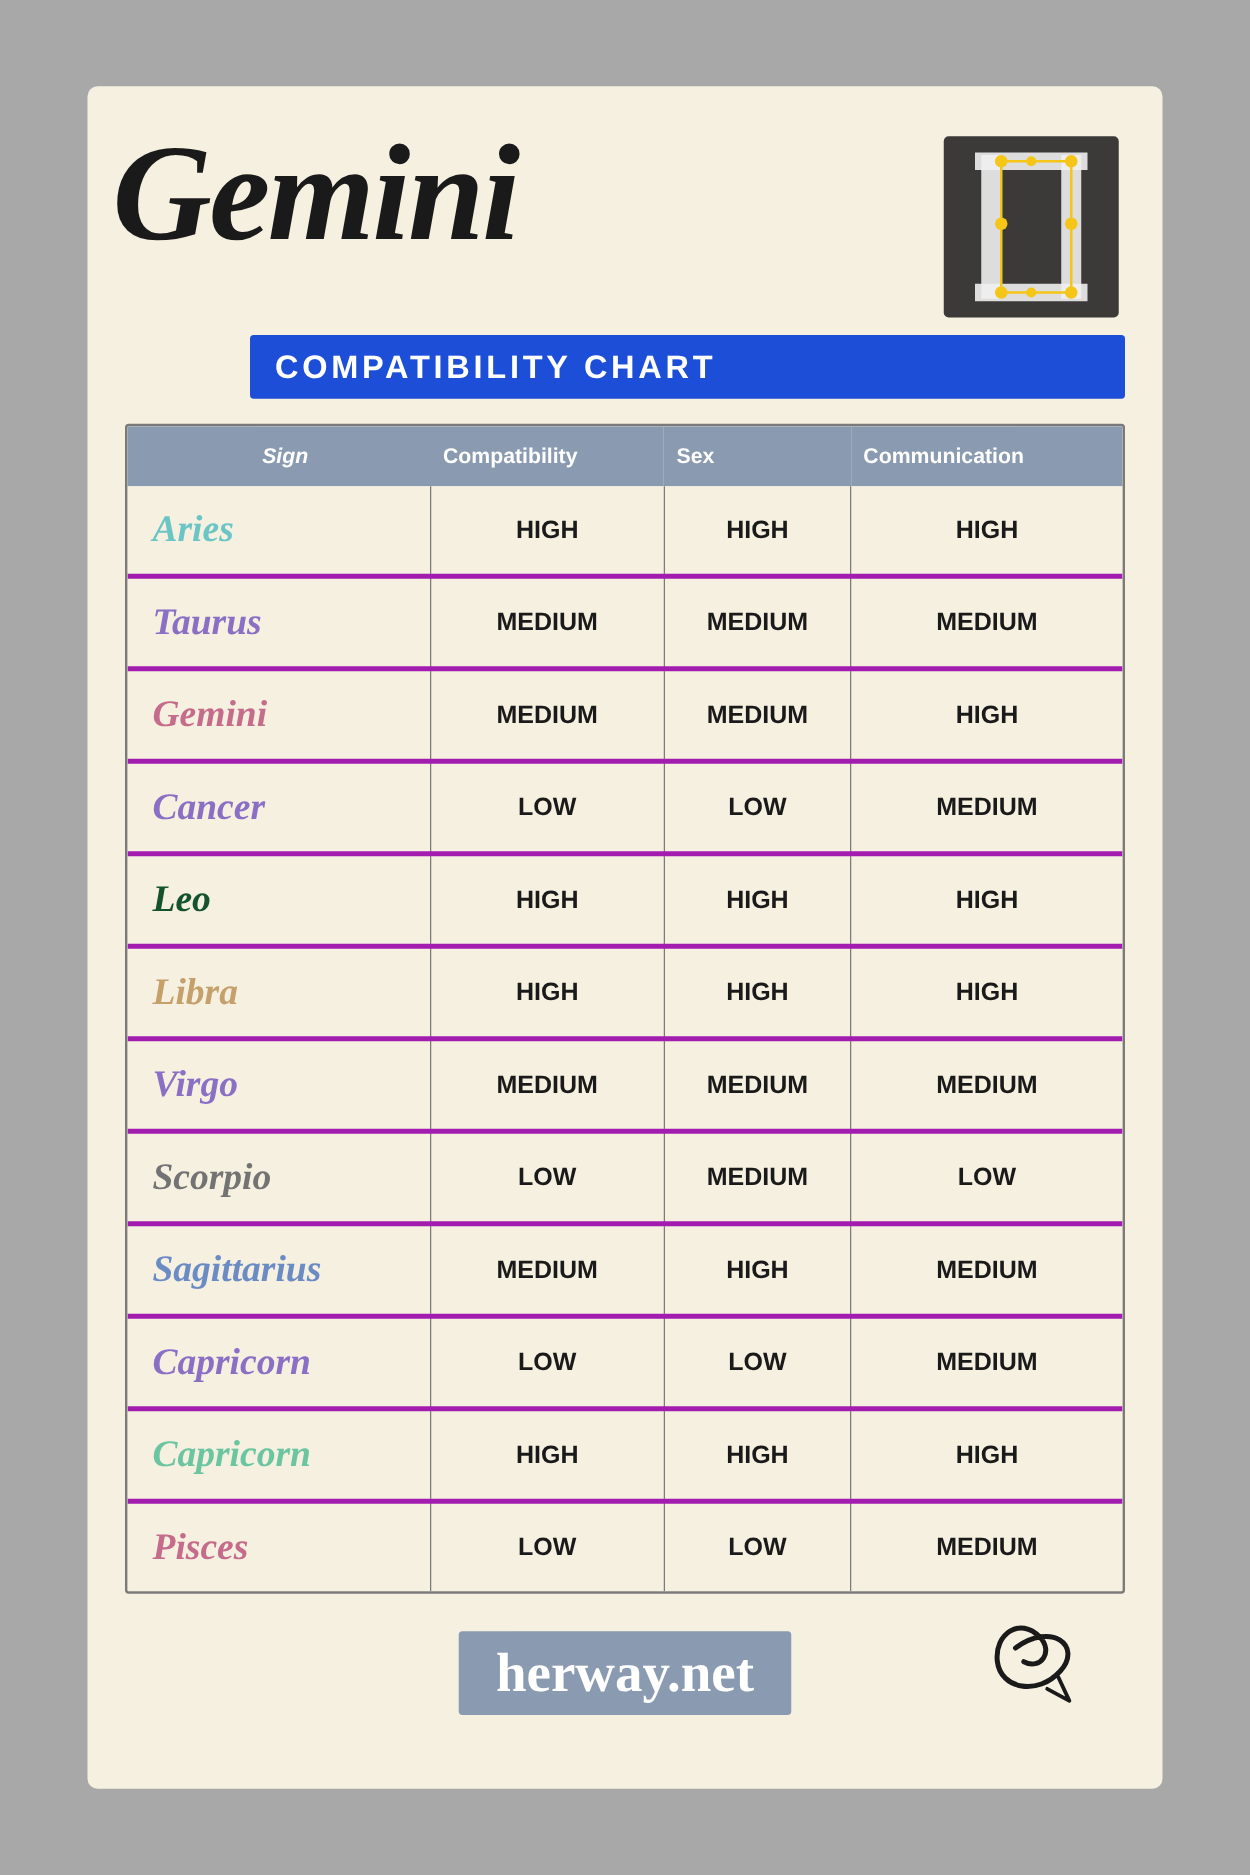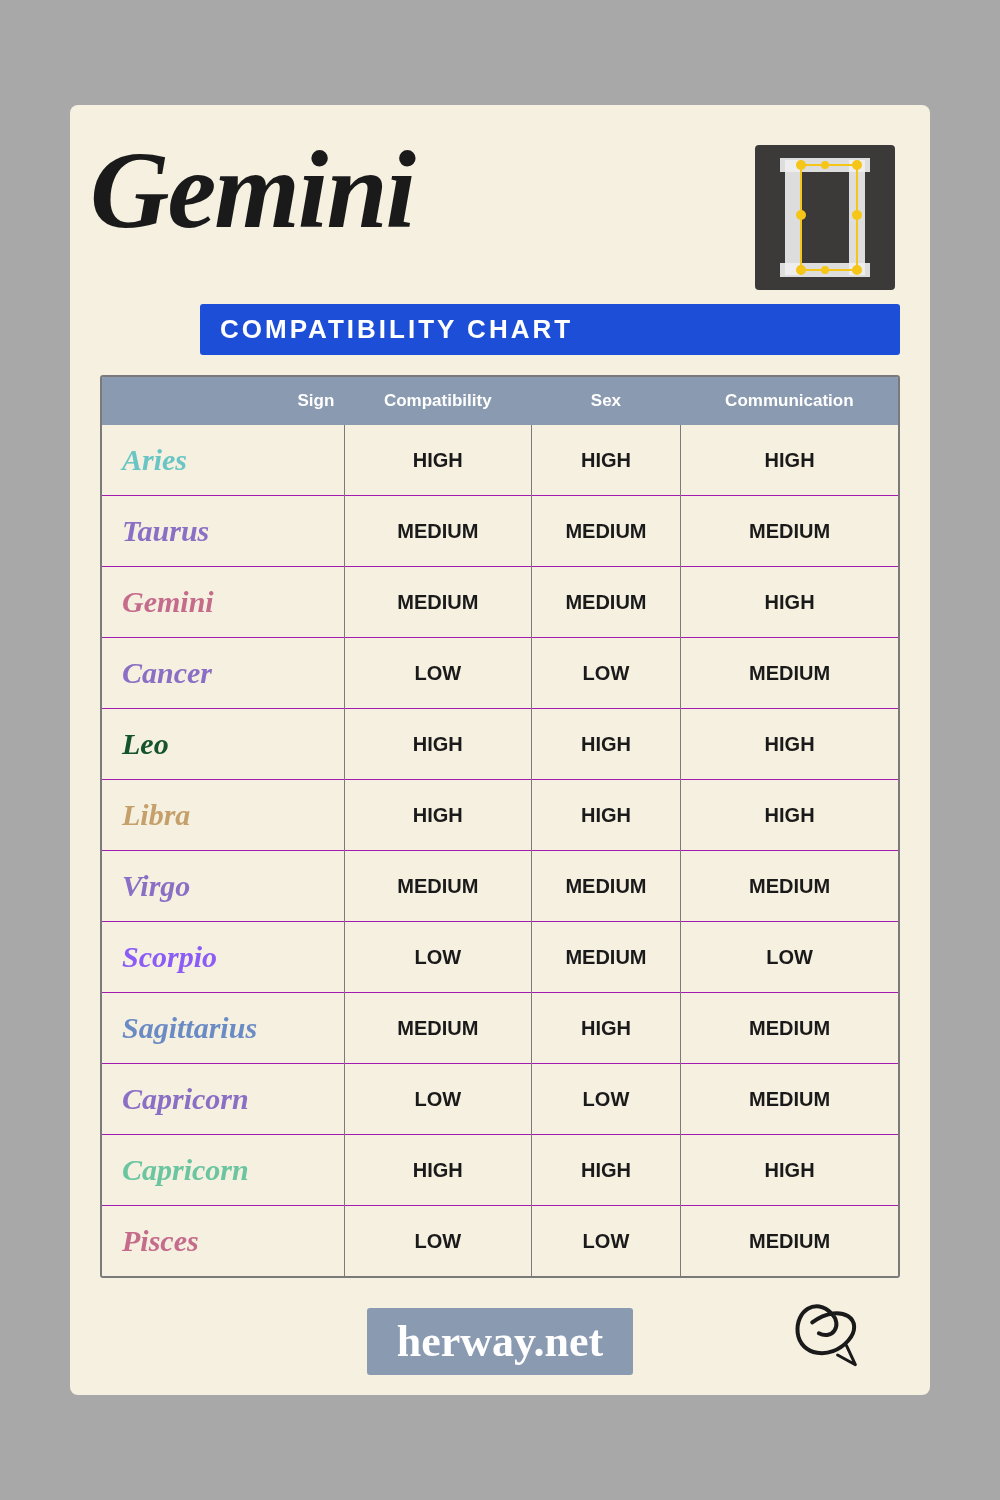--- a/index.html
+++ b/index.html
@@ -11,21 +11,21 @@
       display: flex;
       justify-content: center;
       align-items: center;
       font-family: Georgia, serif;
     }
 
     .card {
       width: 860px;
       background-color: #f5f0e0;
       border-radius: 8px;
-      padding: 30px 30px 20px 30px;
+      padding: 30px 30px 59px 30px;
       position: relative;
     }
 
     .header {
       position: relative;
       margin-bottom: 20px;
       min-height: 220px;
     }
 
     .gemini-title {
@@ -76,30 +76,31 @@
     thead tr {
       background-color: #8a9ab0;
     }
 
     thead th {
       padding: 14px 10px;
       color: white;
       font-family: Arial, sans-serif;
       font-size: 17px;
       font-weight: 600;
+      text-align: left;
+    }
+
+    thead th:first-child {
       text-align: center;
-    }
-
-    thead th:first-child {
-      text-align: right;
       padding-left: 20px;
+      font-style: italic;
     }
 
     tbody tr {
-      border-bottom: 1px solid #a21caf;
+      border-bottom: 4px solid #a21caf;
       background-color: #f5f0e0;
     }
 
     tbody tr:last-child {
       border-bottom: none;
     }
 
     tbody td {
       padding: 18px 10px;
       text-align: center;
@@ -120,21 +121,21 @@
       font-style: italic;
     }
 
     .sign-aries { color: #6bc5c5; }
     .sign-taurus { color: #8b6fc5; }
     .sign-gemini { color: #c56b8b; }
     .sign-cancer { color: #8b6fc5; }
     .sign-leo { color: #14532d; }
     .sign-virgo { color: #8b6fc5; }
     .sign-libra { color: #c5a06b; }
-    .sign-scorpio { color: #8b5cf6; }
+    .sign-scorpio { color: #737373; }
     .sign-sagittarius { color: #6b8bc5; }
     .sign-capricorn { color: #8b6fc5; }
     .sign-aquarius { color: #6bc5a0; }
     .sign-pisces { color: #c56b8b; }
 
     .footer {
       text-align: center;
       margin-top: 30px;
       position: relative;
     }

